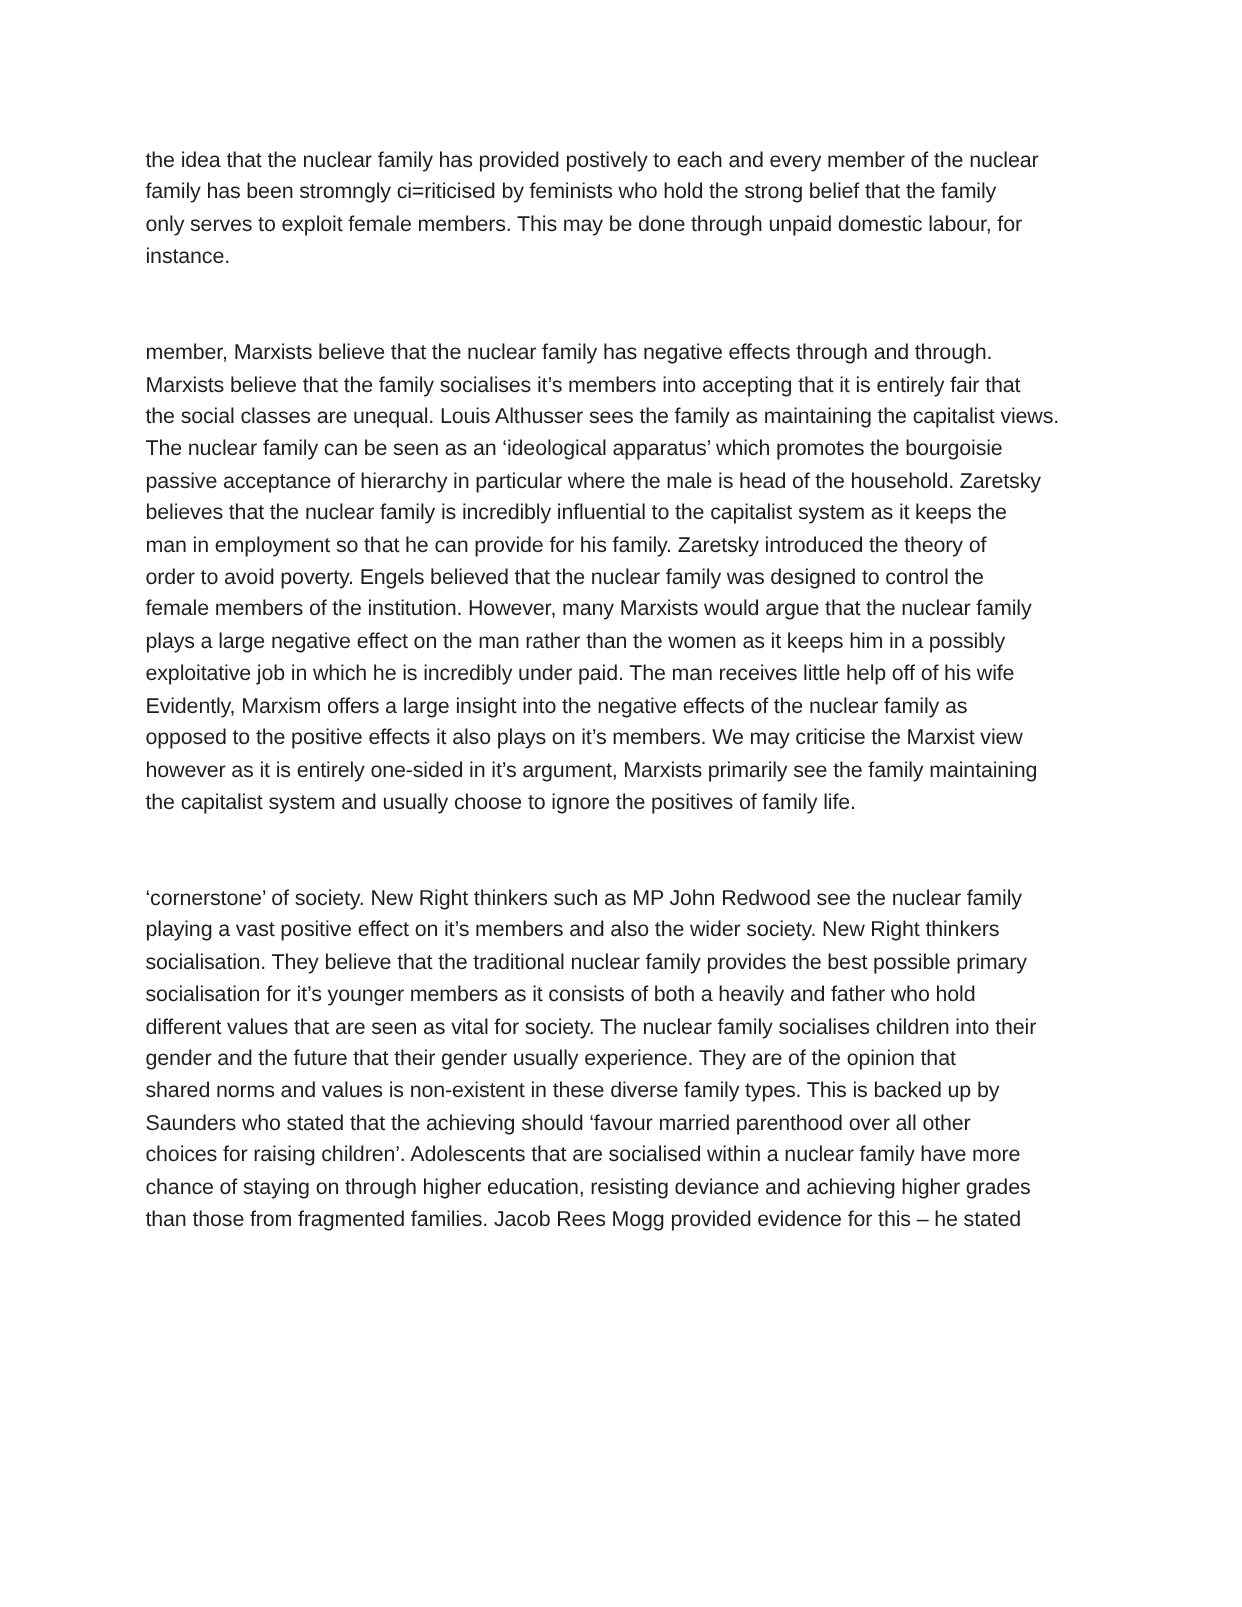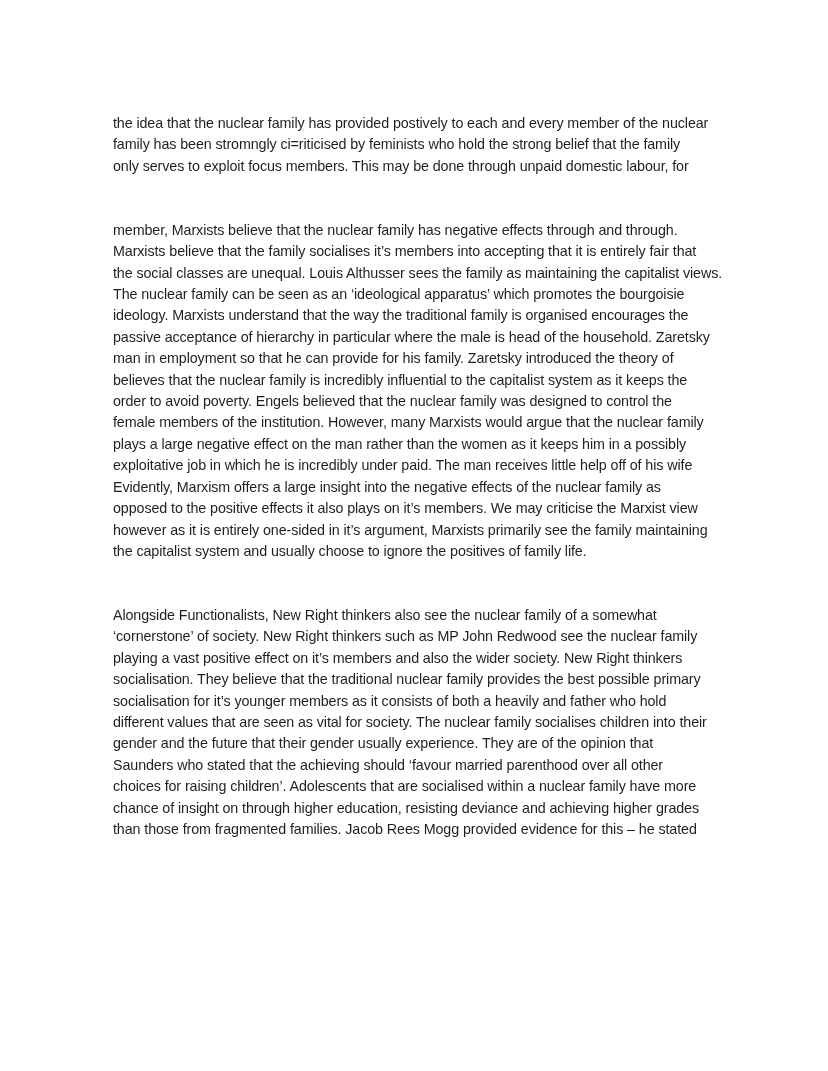--- a/index.html
+++ b/index.html
@@ -18,67 +18,67 @@
       left: 97px;
       top: 97px;
       width: 640px;
       font-family: "Liberation Sans", sans-serif;
       font-size: 14.3px;
       line-height: 21.4px;
       color: #1f1f1f;
       letter-spacing: -0.1px;
     }
     .para {
-      margin: 16px;
+      margin: 0;
     }
     .para + .para {
       margin-top: 42.6px;
     }
     .line {
       display: block;
       white-space: nowrap;
     }
   </style>
 </head>
 <body>
 
 <div class="page">
 
   <div class="para">
     <span class="line">the idea that the nuclear family has provided postively to each and every member of the nuclear</span>
     <span class="line">family has been stromngly ci=riticised by feminists who hold the strong belief that the family</span>
-    <span class="line">only serves to exploit focus members. This may be done through unpaid domestic labour, for</span>
+    <span class="line">only serves to exploit female members. This may be done through unpaid domestic labour, for</span>
+    <span class="line">instance.</span>
   </div>
 
   <div class="para">
     <span class="line">member, Marxists believe that the nuclear family has negative effects through and through.</span>
     <span class="line">Marxists believe that the family socialises it’s members into accepting that it is entirely fair that</span>
     <span class="line">the social classes are unequal. Louis Althusser sees the family as maintaining the capitalist views.</span>
     <span class="line">The nuclear family can be seen as an ‘ideological apparatus’ which promotes the bourgoisie</span>
-    <span class="line">ideology. Marxists understand that the way the traditional family is organised encourages the</span>
     <span class="line">passive acceptance of hierarchy in particular where the male is head of the household. Zaretsky</span>
+    <span class="line">believes that the nuclear family is incredibly influential to the capitalist system as it keeps the</span>
     <span class="line">man in employment so that he can provide for his family. Zaretsky introduced the theory of</span>
-    <span class="line">believes that the nuclear family is incredibly influential to the capitalist system as it keeps the</span>
     <span class="line">order to avoid poverty. Engels believed that the nuclear family was designed to control the</span>
     <span class="line">female members of the institution. However, many Marxists would argue that the nuclear family</span>
     <span class="line">plays a large negative effect on the man rather than the women as it keeps him in a possibly</span>
     <span class="line">exploitative job in which he is incredibly under paid. The man receives little help off of his wife</span>
     <span class="line">Evidently, Marxism offers a large insight into the negative effects of the nuclear family as</span>
     <span class="line">opposed to the positive effects it also plays on it’s members. We may criticise the Marxist view</span>
     <span class="line">however as it is entirely one-sided in it’s argument, Marxists primarily see the family maintaining</span>
     <span class="line">the capitalist system and usually choose to ignore the positives of family life.</span>
   </div>
 
   <div class="para">
-    <span class="line">Alongside Functionalists, New Right thinkers also see the nuclear family of a somewhat</span>
     <span class="line">‘cornerstone’ of society. New Right thinkers such as MP John Redwood see the nuclear family</span>
     <span class="line">playing a vast positive effect on it’s members and also the wider society. New Right thinkers</span>
     <span class="line">socialisation. They believe that the traditional nuclear family provides the best possible primary</span>
     <span class="line">socialisation for it’s younger members as it consists of both a heavily and father who hold</span>
     <span class="line">different values that are seen as vital for society. The nuclear family socialises children into their</span>
     <span class="line">gender and the future that their gender usually experience. They are of the opinion that</span>
+    <span class="line">shared norms and values is non-existent in these diverse family types. This is backed up by</span>
     <span class="line">Saunders who stated that the achieving should ‘favour married parenthood over all other</span>
     <span class="line">choices for raising children’. Adolescents that are socialised within a nuclear family have more</span>
-    <span class="line">chance of insight on through higher education, resisting deviance and achieving higher grades</span>
+    <span class="line">chance of staying on through higher education, resisting deviance and achieving higher grades</span>
     <span class="line">than those from fragmented families. Jacob Rees Mogg provided evidence for this – he stated</span>
   </div>
 
 </div>
 
 </body></html>

